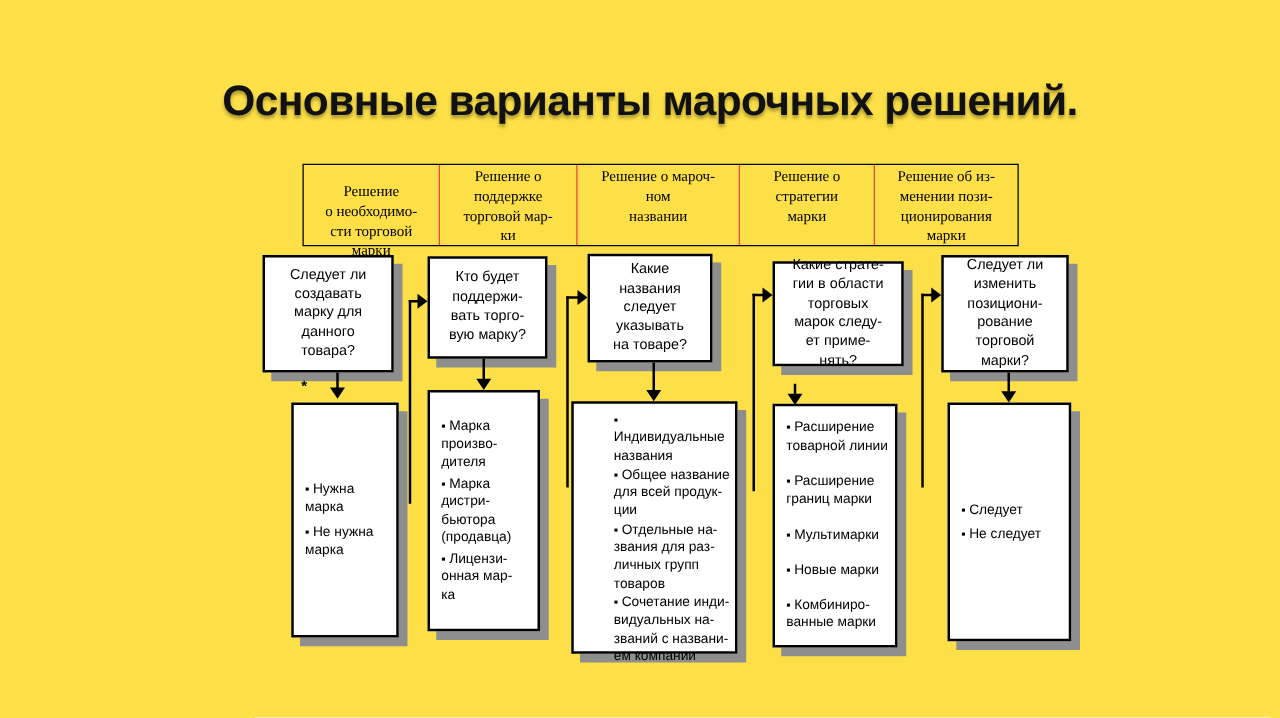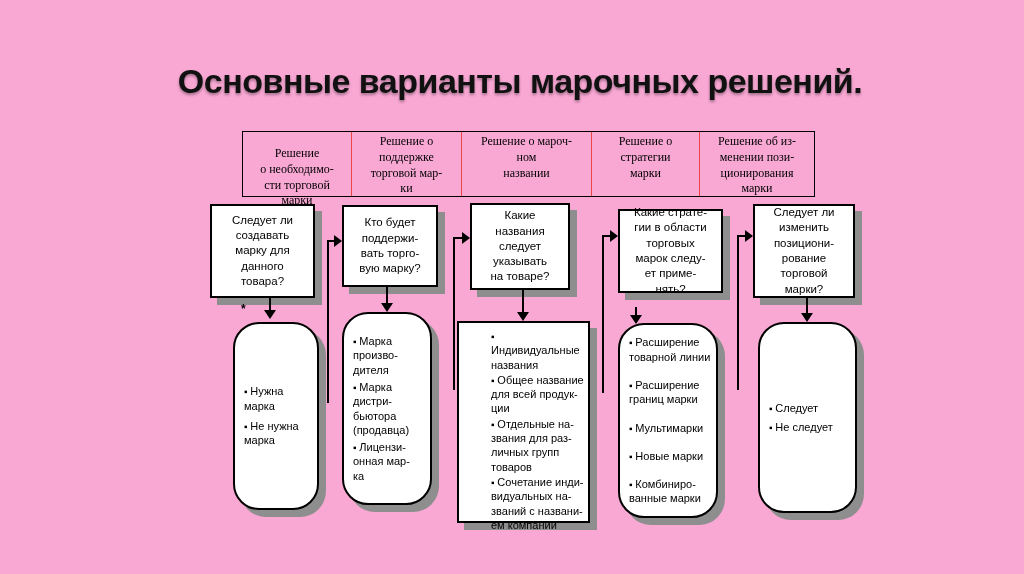--- a/index.html
+++ b/index.html
@@ -1,34 +1,34 @@
 <!DOCTYPE html>
 <html><head>
 <meta charset="utf-8">
 <style>
   html,body{margin:0;padding:0;background:#fff;}
-  .stage{position:relative;width:1024px;height:574px;background:#f9a8d4;overflow:hidden;
+  .stage{position:relative;width:1024px;height:574px;background:#fde047;overflow:hidden;
          font-family:"Liberation Sans",sans-serif;color:#000;}
   .title{position:absolute;top:62px;left:0;width:1040px;text-align:center;
          font-size:34px;font-weight:700;letter-spacing:-0.5px;color:#111;
          text-shadow:0 2px 3px rgba(0,0,0,0.35);
          font-family:"Liberation Sans",sans-serif;}
   .hdr-row{position:absolute;left:242px;top:131px;width:571px;height:64px;
            border:1px solid #000;}
   .hcell{position:absolute;top:0;height:100%;box-sizing:border-box;
          font-family:"Liberation Serif",serif;font-size:12px;line-height:1.32;
          text-align:center;white-space:pre-line;padding-top:2px;border-left:1px solid #ef4444;}
   .hcell.first{border-left:none;margin-top:12px;}
   .qbox{position:absolute;box-sizing:border-box;background:#fff;border:2px solid #000;
         box-shadow:7px 7px 0 0 #8e8e8e;display:flex;align-items:center;justify-content:center;
         text-align:center;font-size:11.5px;line-height:1.33;white-space:pre-line;}
   .obox{position:absolute;box-sizing:border-box;background:#fff;border:2px solid #000;
         box-shadow:7px 7px 0 0 #8e8e8e;display:flex;flex-direction:column;
         text-align:left;font-size:11px;line-height:1.3;padding:6px 4px 6px 9px;}
-  .o-center{justify-content:center;border-radius:26px;}
+  .o-center{justify-content:center;}
   .o-top{justify-content:flex-start;padding-left:32px;}
   .bullet-item{white-space:pre-line;}
   .bullet-item::before{content:"▪ ";font-size:10px;}
   .seg{position:absolute;background:#000;}
   .tri-down{position:absolute;width:0;height:0;
             border-left:6px solid transparent;border-right:6px solid transparent;
             border-top:9px solid #000;}
   .tri-right{position:absolute;width:0;height:0;
              border-top:6px solid transparent;border-bottom:6px solid transparent;
              border-left:8px solid #000;}

